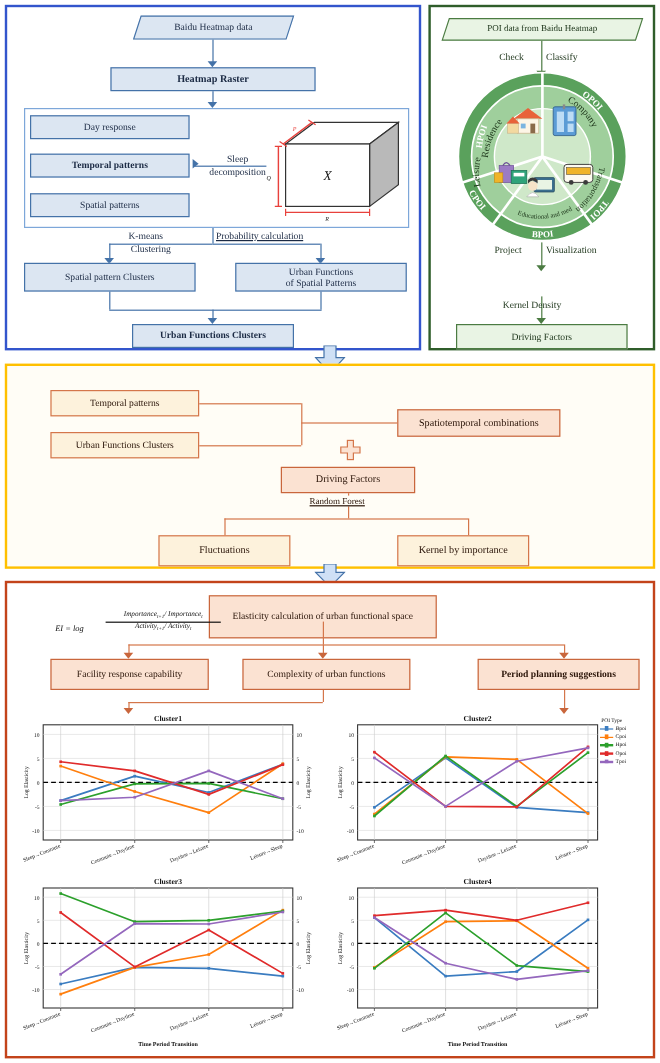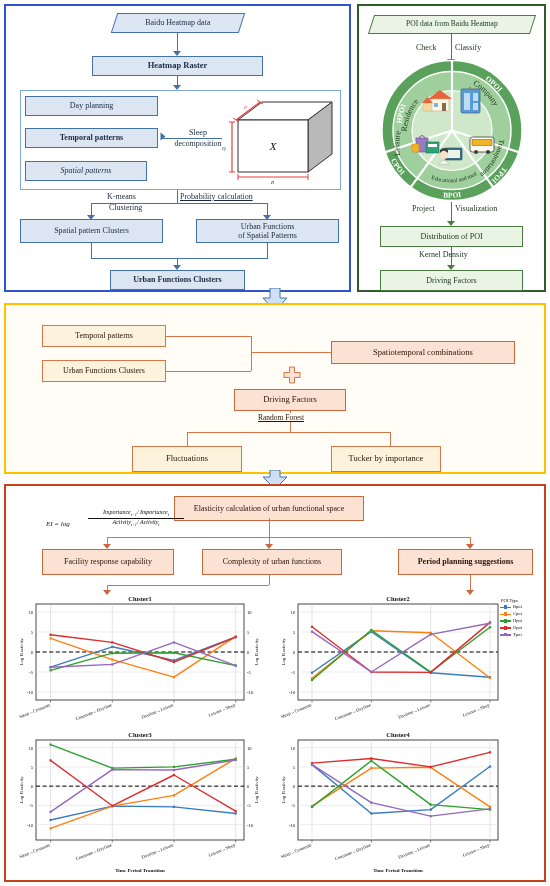--- a/index.html
+++ b/index.html
@@ -84,26 +84,26 @@
     <div class="box blue-box bold" style="left:86px; top:50px; width:171px; height:20px; font-size:8.5px;">
       <span>Heatmap Raster</span>
     </div>
 
     <div class="vline" style="left:171px; top:70px; height:12px;"></div>
     <div class="arrowhead ah-blue" style="left:167px; top:79px;"></div>
 
     <div class="inner-blue-frame" style="left:14px; top:84px; width:321px; height:100px;"></div>
 
     <div class="box blue-box" style="left:19px; top:90px; width:133px; height:20px; font-size:8px;">
-      <span>Day planning</span>
+      <span>Day response</span>
     </div>
     <div class="box blue-box bold" style="left:19px; top:122px; width:133px; height:20px; font-size:8px;">
       <span>Temporal patterns</span>
     </div>
-    <div class="box blue-box" style="left:19px; top:155px; width:122px; height:20px; font-size:8px;font-style:italic;">
+    <div class="box blue-box" style="left:19px; top:155px; width:133px; height:20px; font-size:8px;">
       <span>Spatial patterns</span>
     </div>
 
     <div class="hline" style="left:156px; top:132px; width:60px;"></div>
     <div class="arrowhead ah-blue" style="left:153px; top:128px; transform:rotate(-90deg);"></div>
     <div class="conn-label" style="left:164px; top:122px; width:56px; text-align:center;">Sleep</div>
     <div class="conn-label" style="left:157px; top:133px; width:70px; text-align:center;">decomposition</div>
 
     <div class="cube-wrap" style="left:214px; top:90px; width:115px; height:88px;">
       <svg width="115" height="88" viewBox="0 0 115 88">
@@ -268,23 +268,20 @@
           <rect x="34" y="86" width="7" height="8" fill="#f0b429" stroke="#c28a10" stroke-width="0.5"></rect>
         </g>
       </svg>
     </div>
 
     <div class="vline-g" style="left:92px; top:196px; height:22px;"></div>
     <div class="arrowhead ah-green" style="left:88px; top:215px;"></div>
     <div class="conn-label-g" style="left:53px; top:198px;">Project</div>
     <div class="conn-label-g" style="left:96px; top:198px;">Visualization</div>
 
-    <div class="box green-box" style="left:21px; top:220px; width:143px; height:21px; font-size:8px;">
-      <span>Distribution of POI</span>
-    </div>
 
     <div class="vline-g" style="left:92px; top:241px; height:21px;"></div>
     <div class="arrowhead ah-green" style="left:88px; top:259px;"></div>
     <div class="conn-label-g" style="left:60px; top:244px;">Kernel Density</div>
 
     <div class="box green-box" style="left:21px; top:264px; width:143px; height:21px; font-size:8px;">
       <span>Driving Factors</span>
     </div>
   </div>
 
@@ -302,21 +299,21 @@
 
     <div class="box cream-box" style="left:36px; top:55px; width:124px; height:22px; font-size:8px;">
       <span>Urban Functions Clusters</span>
     </div>
 
     <div class="hline-o" style="left:160px; top:31px; width:85px;"></div>
     <div class="hline-o" style="left:160px; top:66px; width:85px;"></div>
     <div class="vline-o" style="left:245px; top:31px; height:35px;"></div>
     <div class="hline-o" style="left:245px; top:47px; width:80px;"></div>
 
-    <div class="box peach-box" style="left:325px; top:36px; width:184px; height:23px; font-size:8.5px;">
+    <div class="box peach-box" style="left:325px; top:36px; width:136px; height:23px; font-size:8.5px;">
       <span>Spatiotemporal combinations</span>
     </div>
 
     <div style="position:absolute; left:277px; top:61px;">
       <svg width="18" height="18" viewBox="0 0 18 18">
         <polygon points="6.5,1 11.5,1 11.5,6.5 17,6.5 17,11.5 11.5,11.5 11.5,17 6.5,17 6.5,11.5 1,11.5 1,6.5 6.5,6.5" fill="#fbe2d2" stroke="#d4764a" stroke-width="1"></polygon>
       </svg>
     </div>
 
     <div class="box peach-box" style="left:228px; top:84px; width:112px; height:22px; font-size:8.5px;">
@@ -326,33 +323,33 @@
     <div class="vline-o" style="left:284px; top:106px; height:21px;"></div>
     <div class="conn-label-o" style="left:250px; top:108px; background:#fffdf6; padding:0 2px;text-decoration:underline;">Random Forest</div>
     <div class="hline-o" style="left:181px; top:127px; width:203px;"></div>
     <div class="vline-o" style="left:181px; top:127px; height:16px;"></div>
     <div class="vline-o" style="left:384px; top:127px; height:16px;"></div>
 
     <div class="box cream-box" style="left:126px; top:141px; width:110px; height:26px; font-size:8.5px;">
       <span>Fluctuations</span>
     </div>
     <div class="box cream-box" style="left:325px; top:141px; width:110px; height:26px; font-size:8.5px;">
-      <span>Tucker by importance</span>
+      <span>Kernel by importance</span>
     </div>
   </div>
 
   <div class="fat-arrow" style="left:262px; top:470px; width:26px; height:20px;">
     <svg width="26" height="20" viewBox="0 0 26 20">
       <polygon points="8,0 18,0 18,7 25,7 13,19 1,7 8,7" fill="#cfe0f5" stroke="#4472a8" stroke-width="1"></polygon>
     </svg>
   </div>
 
   <div class="frame" id="sect-results">
 
-    <div class="box peach-box" style="left:168px; top:10px; width:190px; height:25px; font-size:8px;">
+    <div class="box peach-box" style="left:168px; top:10px; width:190px; height:36px; font-size:8px;">
       <span>Elasticity calculation of urban functional space</span>
     </div>
 
     <div style="position:absolute; left:38px; top:21px; width:140px; height:30px; font-size:7px; color:#111;">
       <span style="position:absolute; left:2px; top:13px; font-style:italic;">EI = log</span>
       <div style="position:absolute; left:44px; top:2px; width:96px; text-align:center; font-style:italic; font-size:6px;">
         <span>Importance</span><sub style="font-size:4.2px;">t+1</sub><span>/ Importance</span><sub style="font-size:4.2px;">t</sub>
       </div>
       <div style="position:absolute; left:44px; top:11px; width:96px; height:1px; background:#111;"></div>
       <div style="position:absolute; left:44px; top:12px; width:96px; text-align:center; font-style:italic; font-size:6px;">

